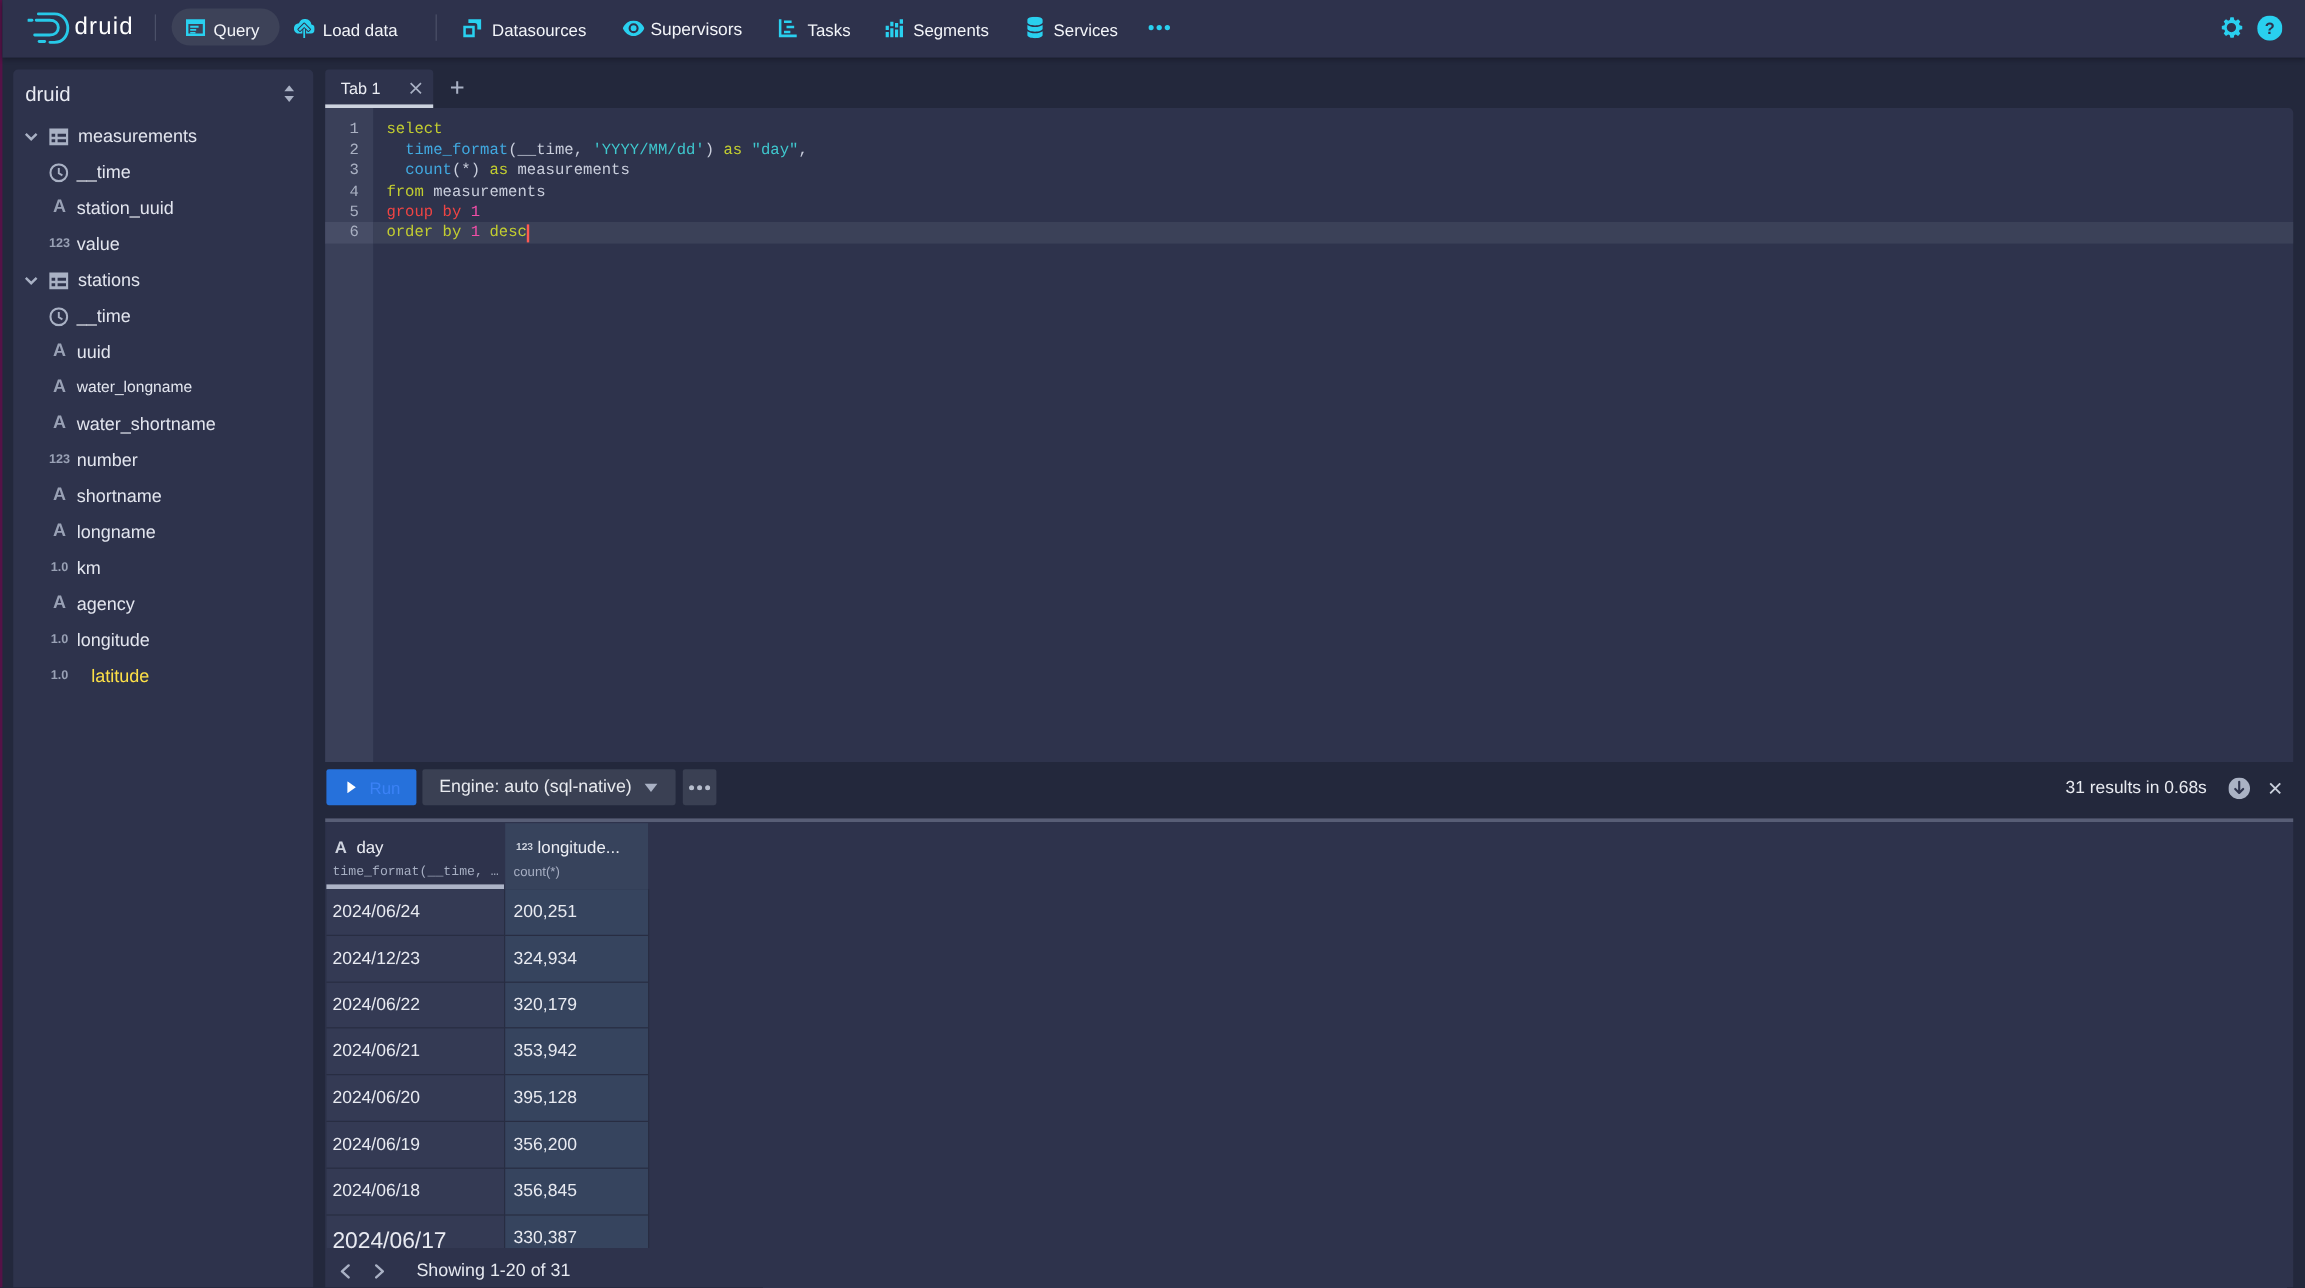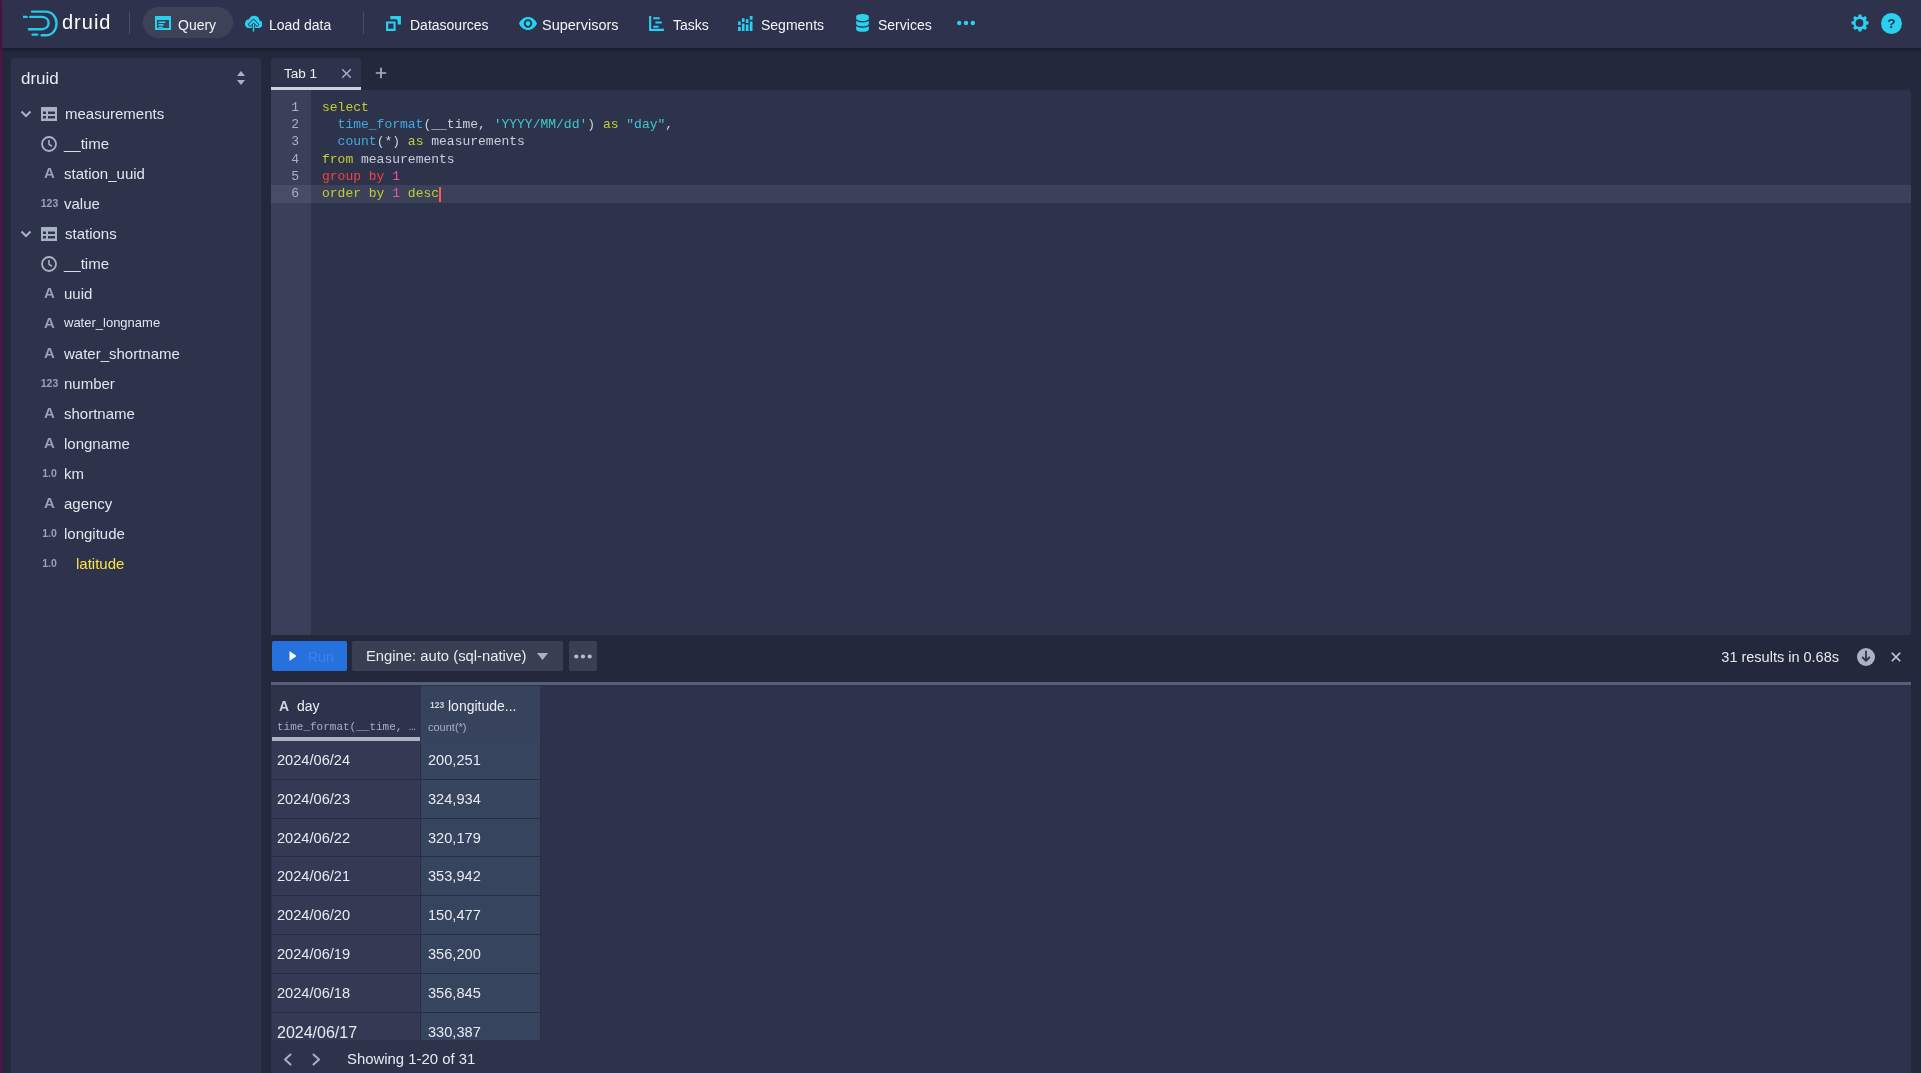--- a/index.html
+++ b/index.html
@@ -246,45 +246,45 @@
     <div style="position:absolute;left:448px;top:698px;font-size:14px;color:#eceef4">longitude...</div>
     <div style="position:absolute;left:428px;top:721px;font-family:Liberation Sans, sans-serif;font-size:11px;color:#a6aec2">count(*)</div>
     <div style="position:absolute;left:272px;top:737px;width:148px;height:4px;background:#acb3c6"></div>
     <div style="position:absolute;left:272px;top:741px;width:268.5px;height:299px;background:#282d42"></div>
     <div style="position:absolute;left:272px;top:741px;width:148px;height:37.8px;background:#343a54"></div>
     <div style="position:absolute;left:421px;top:741px;width:119px;height:37.8px;background:#36445e"></div>
     <div style="position:absolute;left:277px;top:752px;font-size:14.6px;color:#e8eaf1">2024/06/24</div>
     <div style="position:absolute;left:428px;top:752px;font-size:14.6px;color:#e8eaf1">200,251</div>
     <div style="position:absolute;left:272px;top:779.8px;width:148px;height:37.8px;background:#343a54"></div>
     <div style="position:absolute;left:421px;top:779.8px;width:119px;height:37.8px;background:#36445e"></div>
-    <div style="position:absolute;left:277px;top:790.8px;font-size:14.6px;color:#e8eaf1">2024/06/23</div>
+    <div style="position:absolute;left:277px;top:790.8px;font-size:14.6px;color:#e8eaf1">2024/12/23</div>
     <div style="position:absolute;left:428px;top:790.8px;font-size:14.6px;color:#e8eaf1">324,934</div>
     <div style="position:absolute;left:272px;top:818.6px;width:148px;height:37.8px;background:#343a54"></div>
     <div style="position:absolute;left:421px;top:818.6px;width:119px;height:37.8px;background:#36445e"></div>
     <div style="position:absolute;left:277px;top:829.6px;font-size:14.6px;color:#e8eaf1">2024/06/22</div>
     <div style="position:absolute;left:428px;top:829.6px;font-size:14.6px;color:#e8eaf1">320,179</div>
     <div style="position:absolute;left:272px;top:857.4px;width:148px;height:37.8px;background:#343a54"></div>
     <div style="position:absolute;left:421px;top:857.4px;width:119px;height:37.8px;background:#36445e"></div>
     <div style="position:absolute;left:277px;top:868.4px;font-size:14.6px;color:#e8eaf1">2024/06/21</div>
     <div style="position:absolute;left:428px;top:868.4px;font-size:14.6px;color:#e8eaf1">353,942</div>
     <div style="position:absolute;left:272px;top:896.2px;width:148px;height:37.8px;background:#343a54"></div>
     <div style="position:absolute;left:421px;top:896.2px;width:119px;height:37.8px;background:#36445e"></div>
     <div style="position:absolute;left:277px;top:907.2px;font-size:14.6px;color:#e8eaf1">2024/06/20</div>
-    <div style="position:absolute;left:428px;top:907.2px;font-size:14.6px;color:#e8eaf1">150,477</div>
+    <div style="position:absolute;left:428px;top:907.2px;font-size:14.6px;color:#e8eaf1">395,128</div>
     <div style="position:absolute;left:272px;top:935px;width:148px;height:37.8px;background:#343a54"></div>
     <div style="position:absolute;left:421px;top:935px;width:119px;height:37.8px;background:#36445e"></div>
     <div style="position:absolute;left:277px;top:946px;font-size:14.6px;color:#e8eaf1">2024/06/19</div>
     <div style="position:absolute;left:428px;top:946px;font-size:14.6px;color:#e8eaf1">356,200</div>
     <div style="position:absolute;left:272px;top:973.8px;width:148px;height:37.8px;background:#343a54"></div>
     <div style="position:absolute;left:421px;top:973.8px;width:119px;height:37.8px;background:#36445e"></div>
     <div style="position:absolute;left:277px;top:984.8px;font-size:14.6px;color:#e8eaf1">2024/06/18</div>
     <div style="position:absolute;left:428px;top:984.8px;font-size:14.6px;color:#e8eaf1">356,845</div>
     <div style="position:absolute;left:272px;top:1012.5999999999999px;width:148px;height:27.40000000000009px;background:#343a54"></div>
     <div style="position:absolute;left:421px;top:1012.5999999999999px;width:119px;height:27.40000000000009px;background:#36445e"></div>
-    <div style="position:absolute;left:277px;top:1023.5999999999999px;font-size:16px;color:#e8eaf1">2024/06/17</div>
+    <div style="position:absolute;left:277px;top:1023.5999999999999px;font-size:19px;color:#e8eaf1">2024/06/17</div>
     <div style="position:absolute;left:428px;top:1023.5999999999999px;font-size:14.6px;color:#e8eaf1">330,387</div>
   </div>
 
 <svg class="abs" style="left:282.5px;top:1053px" width="9" height="13" viewBox="0 0 9 13" fill="none" stroke="#a9b1c4" stroke-width="2" stroke-linecap="round" stroke-linejoin="round">
     <path d="M7.5 1.5L2 6.5l5.5 5"></path>
   </svg>
 <svg class="abs" style="left:312px;top:1053px" width="9" height="13" viewBox="0 0 9 13" fill="none" stroke="#a9b1c4" stroke-width="2" stroke-linecap="round" stroke-linejoin="round">
     <path d="M1.5 1.5L7 6.5l-5.5 5"></path>
   </svg>
 <div class="abs" style="left:347px;top:1050.5px;font-size:14.9px;color:#e6e9f0">Showing 1-20 of 31</div>

